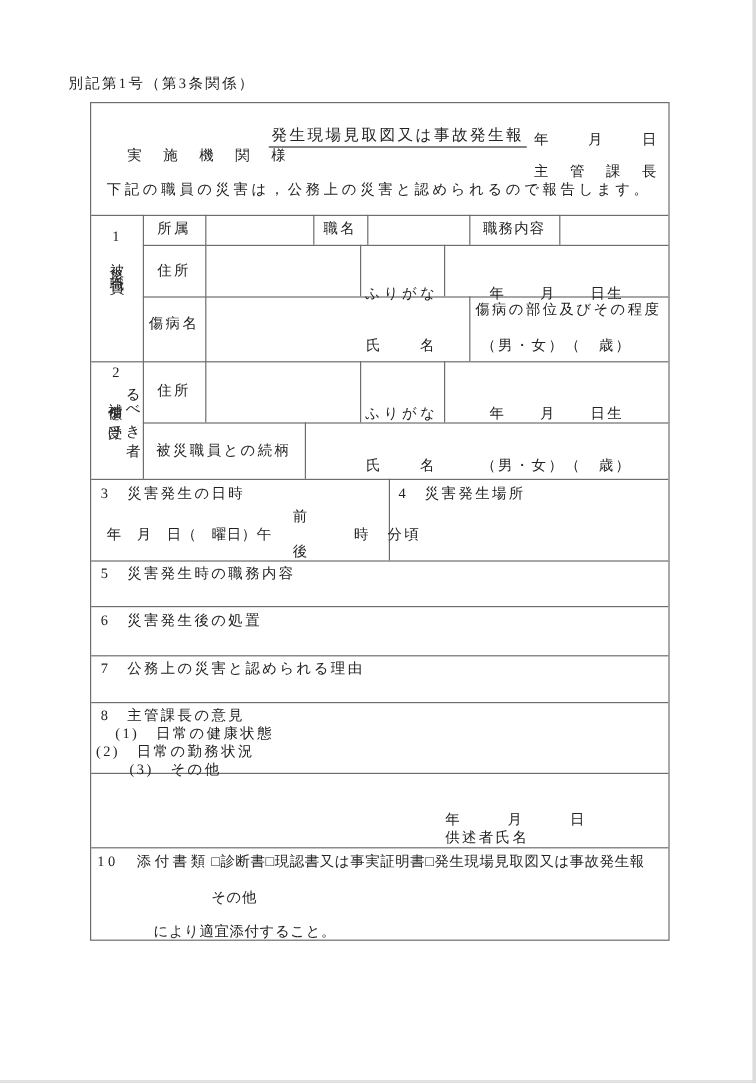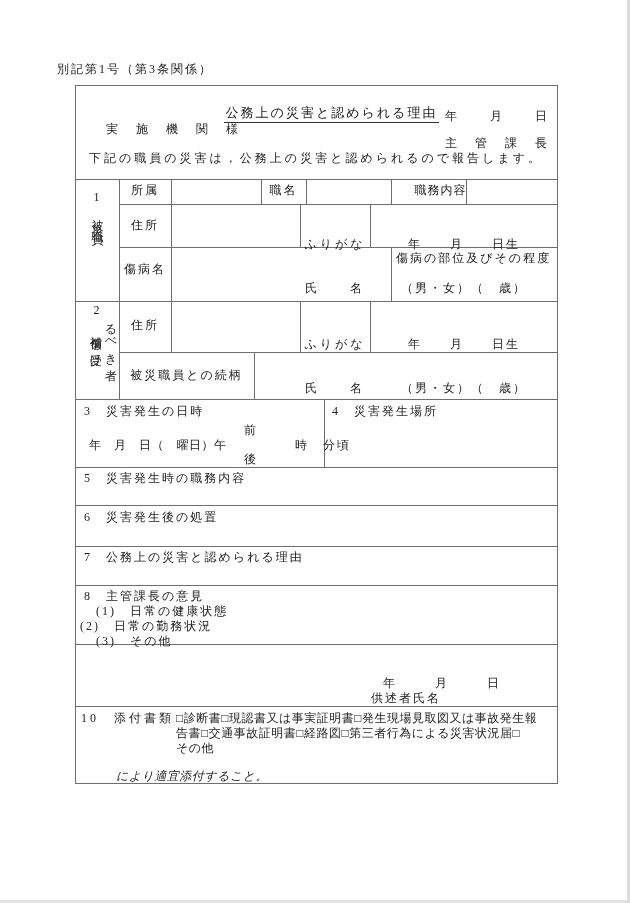--- a/index.html
+++ b/index.html
@@ -14,21 +14,21 @@
   .page::after{ 
     content:"";position:absolute;right:0;top:0;width:3px;height:100%;
     background:#dcdcdc;
   }
   .page::before{
     content:"";position:absolute;left:0;bottom:0;width:100%;height:3px;
     background:#e2e2e2;
   }
   .t{position:absolute;font-size:12px;line-height:14px;letter-spacing:2px;white-space:pre;}
   .ls0{letter-spacing:.5px;}
-  .ls1{letter-spacing:1px;padding-left:12px;}
+  .ls1{letter-spacing:1px;}
   .ls3{letter-spacing:3px;}
   .ctr{text-align:center;}
   .sheet{
     position:absolute;left:75px;top:85px;width:481px;height:697px;
     border:1px solid #6e6e6e;
   }
   .hl{position:absolute;height:1px;background:#6e6e6e;}
   .vl{position:absolute;width:1px;background:#6e6e6e;}
   .title-text{
     font-size:13px;letter-spacing:2px;
@@ -44,21 +44,21 @@
 </head>
 <body>
 
 <div class="page">
 
   <div class="t" style="left:57px;top:62px;">別記第1号（第3条関係）</div>
 
   <div class="sheet">
 
     <div class="t ctr" style="left:0;right:0;top:6px;">
-      <span class="title-text">公務上の災害と認められる理由</span>
+      <span class="title-text">発生現場見取図又は事故発生報</span>
     </div>
     <div class="t ls3" style="right:7px;top:23px;">年　　月　　日</div>
     <div class="t ls3" style="left:30px;top:36px;">実　施　機　関　様</div>
     <div class="t ls3" style="right:7px;top:50px;">主　管　課　長</div>
     <div class="t ls3" style="left:13px;top:65px;">下記の職員の災害は，公務上の災害と認められるので報告します。</div>
 
     <div class="hl" style="left:0;top:93px;width:481px;"></div>
     <div class="hl" style="left:43px;top:118px;width:438px;"></div>
     <div class="hl" style="left:43px;top:161px;width:438px;"></div>
     <div class="hl" style="left:0;top:215px;width:481px;"></div>
@@ -128,25 +128,24 @@
     <div class="t" style="left:195px;top:352px;margin-left:24px;">時　分頃</div>
     <div class="t" style="left:168px;top:366px;">後</div>
     <div class="t" style="left:256px;top:318px;">4　災害発生場所</div>
 
     <div class="t" style="left:8px;top:385px;">5　災害発生時の職務内容</div>
     <div class="t" style="left:8px;top:424px;">6　災害発生後の処置</div>
     <div class="t" style="left:8px;top:464px;">7　公務上の災害と認められる理由</div>
     <div class="t" style="left:8px;top:503px;text-align:center;">8　主管課長の意見</div>
     <div class="t" style="left:20px;top:518px;">(1)　日常の健康状態</div>
     <div class="t" style="left:4px;top:533px;">(2)　日常の勤務状況</div>
-    <div class="t" style="left:20px;top:548px;text-align:center;">(3)　その他</div>
+    <div class="t" style="left:32px;top:548px;text-align:center;">(3)　その他</div>
 
     <div class="t ls1" style="left:295px;top:590px;">年　　　月　　　日</div>
     <div class="t" style="left:295px;top:605px;">供述者氏名</div>
 
     <div class="t ls3" style="left:5px;top:625px;">10　添付書類</div>
     <div class="t ls0" style="left:100px;top:625px;">□診断書□現認書又は事実証明書□発生現場見取図又は事故発生報</div>
-    <div class="t ls0" style="left:100px;top:640px;">告書□交通事故証明書□経路図□第三者行為による災害状況届□</div>
     <div class="t ls0" style="left:100px;top:655px;">その他</div>
-    <div class="t ls0" style="left:40px;top:683px;font-style:italic;">により適宜添付すること。</div>
+    <div class="t ls0" style="left:52px;top:683px;">により適宜添付すること。</div>
 
   </div>
 </div>
 
 </body></html>

